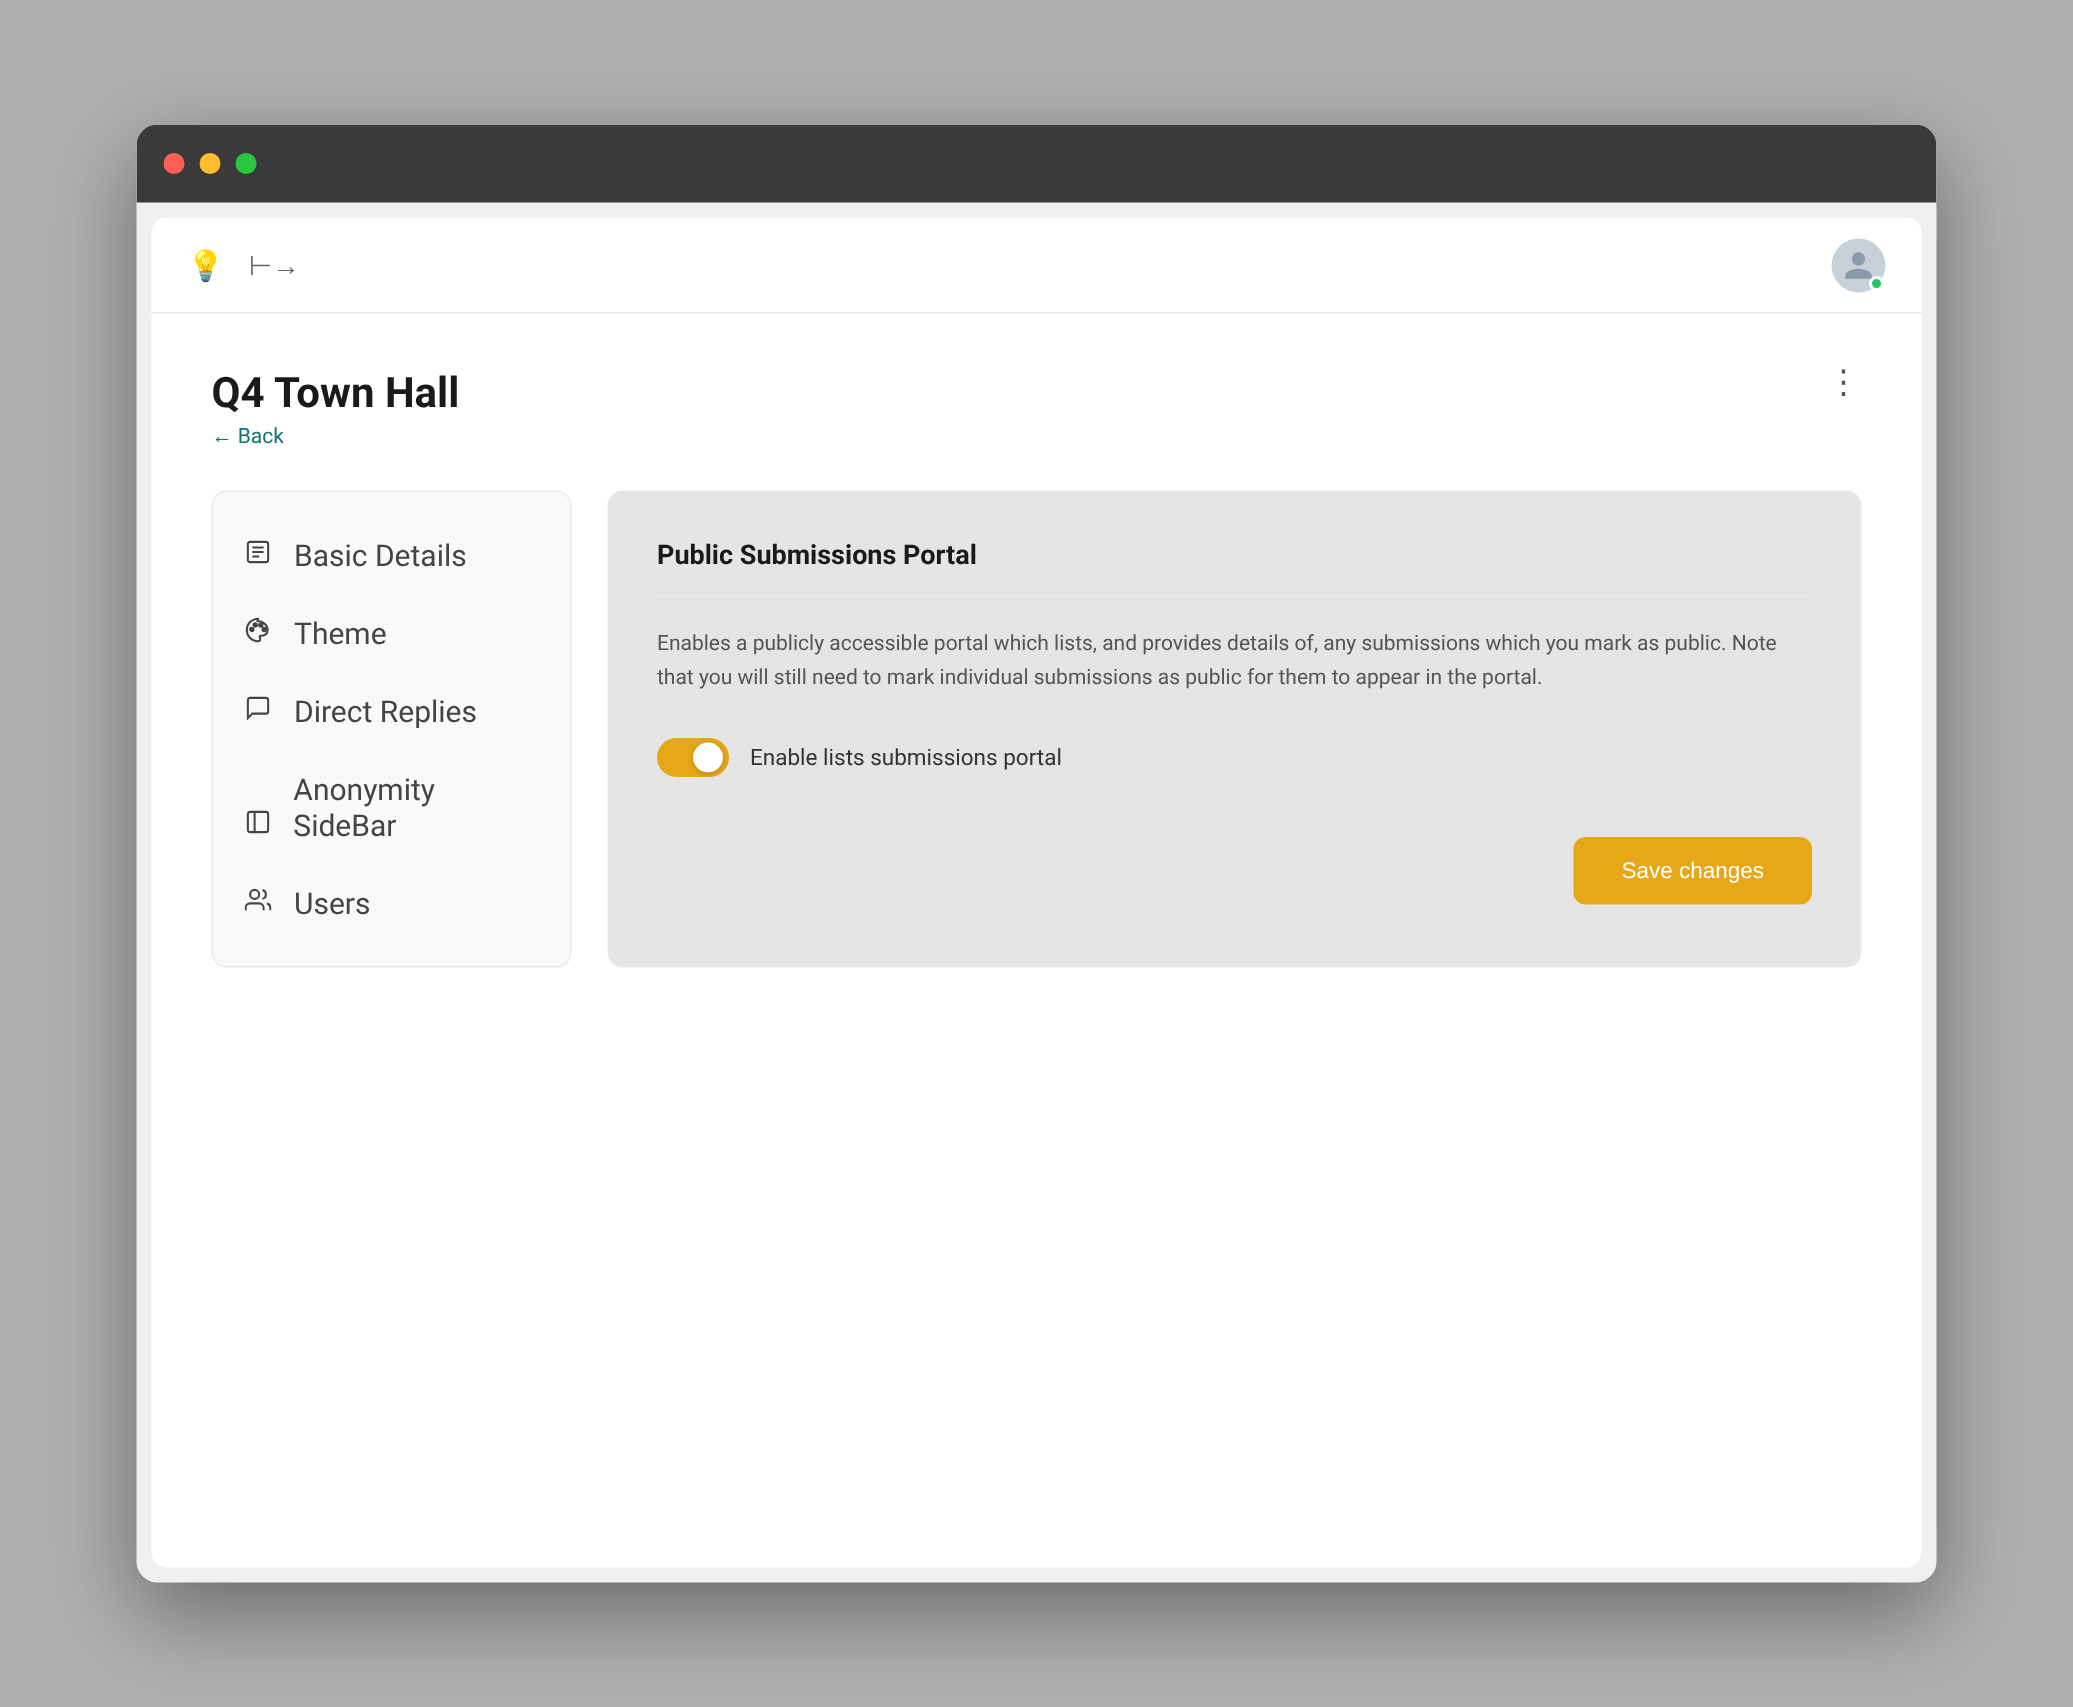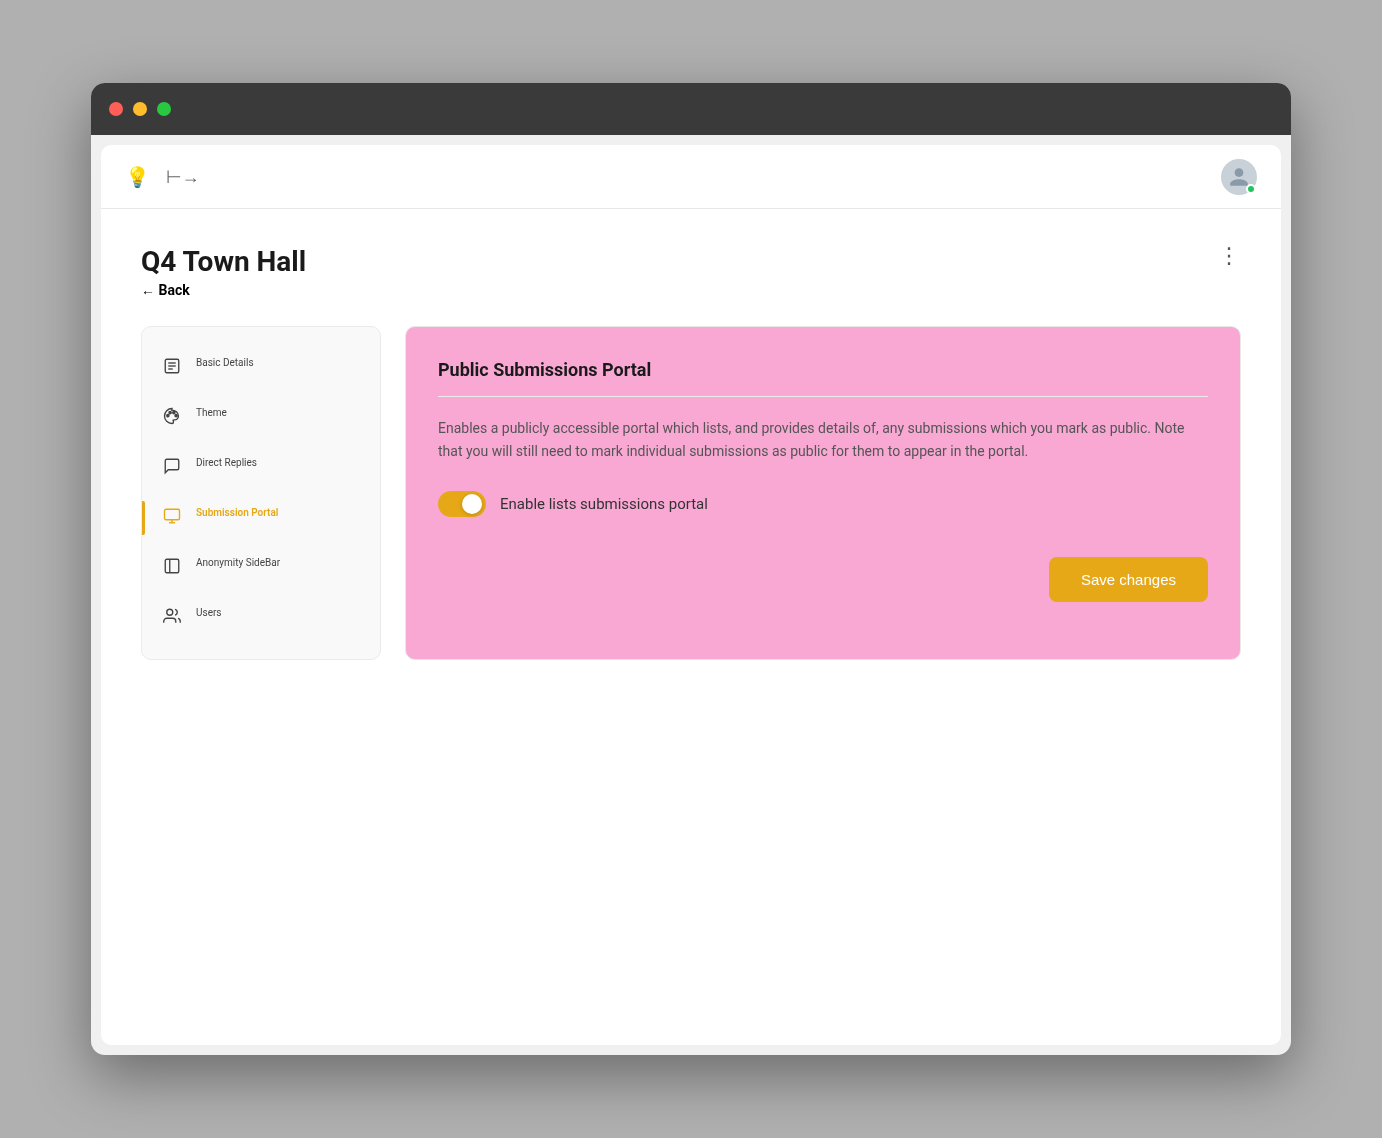--- a/index.html
+++ b/index.html
@@ -100,27 +100,26 @@
       justify-content: space-between;
       margin-bottom: 28px;
     }
     .page-title {
       font-size: 28px;
       font-weight: 700;
       color: #1a1a1a;
       margin-bottom: 4px;
     }
     .back-link {
-      color: #000000;
+      color: #0f766e;
       font-size: 14px;
       cursor: pointer;
       display: flex;
       align-items: center;
       gap: 4px;
-      font-weight: bold;
     }
     .more-btn {
       font-size: 22px;
       color: #555;
       cursor: pointer;
       line-height: 1;
       letter-spacing: 1px;
     }
     .content-layout {
       display: flex;
@@ -130,27 +129,27 @@
       width: 240px;
       background: #f9f9f9;
       border: 1px solid #ebebeb;
       border-radius: 10px;
       padding: 16px 0;
       flex-shrink: 0;
       height: fit-content;
     }
     .sidebar-item {
       display: flex;
-      align-items: flex-start;
+      align-items: flex-end;
       gap: 14px;
       padding: 14px 20px;
       cursor: pointer;
       position: relative;
       color: #444;
-      font-size: 10px;
+      font-size: 20px;
     }
     .sidebar-item.active {
       color: #e6a817;
       font-weight: 600;
     }
     .sidebar-item.active::before {
       content: '';
       position: absolute;
       left: 0;
       top: 8px;
@@ -159,21 +158,21 @@
       background: #e6a817;
       border-radius: 0 2px 2px 0;
     }
     .sidebar-icon {
       font-size: 17px;
       width: 20px;
       text-align: center;
     }
     .main-panel {
       flex: 1;
-      background: #f9a8d4;
+      background: #e5e5e5;
       border: 1px solid #e8e8e8;
       border-radius: 10px;
       padding: 32px;
     }
     .panel-title {
       font-size: 18px;
       font-weight: 700;
       color: #1a1a1a;
       margin-bottom: 20px;
       padding-bottom: 16px;
@@ -301,30 +300,20 @@
             <span>Theme</span>
           </div>
           <div class="sidebar-item">
             <span class="sidebar-icon">
               <svg width="18" height="18" viewBox="0 0 24 24" fill="none" stroke="currentColor" stroke-width="1.8">
                 <path d="M21 15a2 2 0 0 1-2 2H7l-4 4V5a2 2 0 0 1 2-2h14a2 2 0 0 1 2 2z"></path>
               </svg>
             </span>
             <span>Direct Replies</span>
           </div>
-          <div class="sidebar-item active">
-            <span class="sidebar-icon">
-              <svg width="18" height="18" viewBox="0 0 24 24" fill="none" stroke="currentColor" stroke-width="1.8">
-                <rect x="2" y="3" width="20" height="14" rx="2"></rect>
-                  <line x1="8" y1="21" x2="16" y2="21"></line>
-                  <line x1="12" y1="17" x2="12" y2="21"></line>
-              </svg>
-            </span>
-            <span>Submission Portal</span>
-          </div>
           <div class="sidebar-item">
             <span class="sidebar-icon">
               <svg width="18" height="18" viewBox="0 0 24 24" fill="none" stroke="currentColor" stroke-width="1.8">
                 <rect x="3" y="3" width="18" height="18" rx="2"></rect>
                   <line x1="9" y1="3" x2="9" y2="21"></line>
               </svg>
             </span>
             <span>Anonymity SideBar</span>
           </div>
           <div class="sidebar-item">

